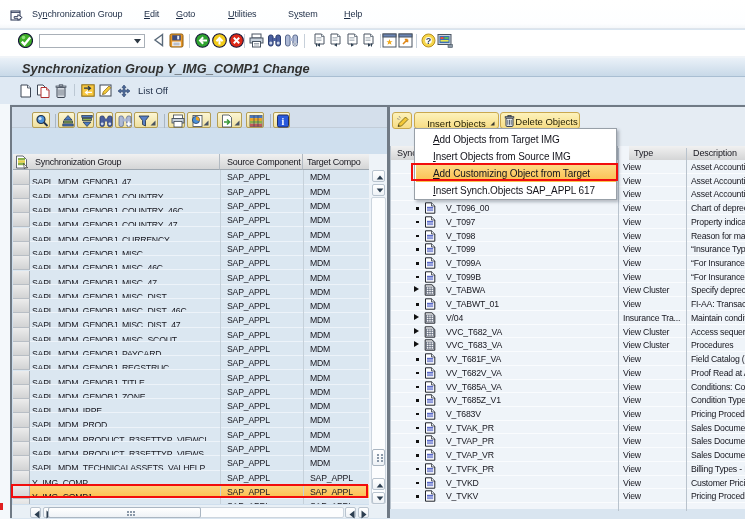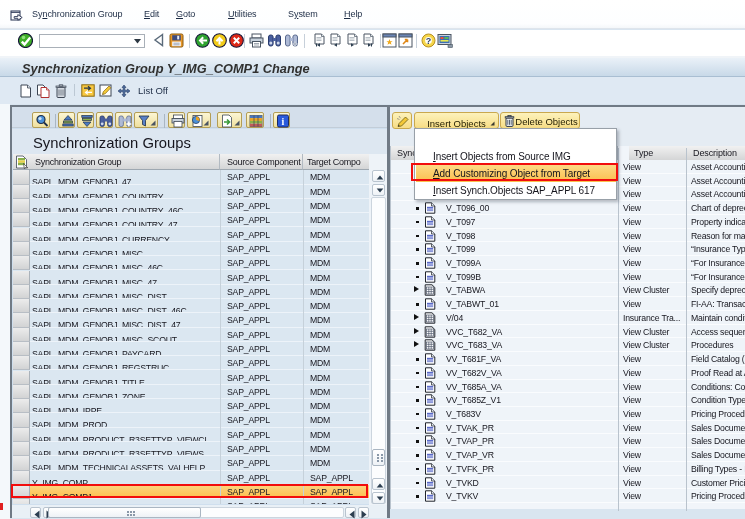--- a/index.html
+++ b/index.html
@@ -301,23 +301,20 @@
         <path d="M5 1.5 V12.5 M9 1.5 V12.5" stroke="#3c4654" stroke-width=".7"></path>
       </svg>
     </div>
 <div class="alvsep" style="left:257.5px"></div>
 <div class="alvb" style="left:261px;width:17px">
       <svg class="ab" style="left:1.5px;top:1.5px" width="14" height="14" viewBox="0 0 14 14">
         <rect x="1.5" y="1" width="11" height="12" rx="1.5" fill="#2a5adb" stroke="#1a2a66"></rect>
         <text x="7" y="11" font-size="10" font-weight="bold" fill="#fff" text-anchor="middle" font-family="Liberation Serif">i</text>
       </svg>
     </div>
-<div id="ltitle">
-      <div>Synchronization Groups</div>
-    </div>
 <div id="lgrid">
 <div class="lhead" style="left:0;width:17px">
         <svg class="ab" style="left:2px;top:1px" width="13" height="14" viewBox="0 0 13 14">
           <path d="M1.5 1 H8 L11.5 4.5 V13 H1.5 Z" fill="#fff" stroke="#3c4654" stroke-width=".8"></path>
           <rect x="3" y="3" width="7" height="2.4" fill="#8ab04a"></rect>
           <rect x="3" y="5.4" width="7" height="2.4" fill="#e8d24a"></rect>
           <rect x="3" y="7.8" width="7" height="2.4" fill="#8ab04a"></rect>
           <path d="M8.5 8.5 L12.8 12.8 L10.2 12.6 L9.4 13.6 Z" fill="#fff" stroke="#222" stroke-width=".6"></path>
         </svg>
       </div>
@@ -840,17 +837,18 @@
         <rect x="3" y="8" width="6.2" height="1.2" fill="#8a96d8"></rect>
       </svg>
       <em>V_TVKV</em>
       <i class="ty" style="font-style:normal">View</i>
       <i class="de" style="font-style:normal">Pricing Procedure</i>
     </div>
 <div class="rcol" style="left:228px;height:363px"></div>
 <div class="rcol" style="left:296px;height:363px"></div>
 </div>
 <div id="menu" class="ab">
+<div class="mi" style="top:1.5px"><u>A</u>dd Objects from Target IMG</div>
 <div class="mi" id="mihl" style="top:35.9px"><u>A</u>dd Customizing Object from Target</div>
 <div class="mi" style="top:18.7px"><u>I</u>nsert Objects from Source IMG</div>
 <div class="mi" style="top:53.1px"><u>I</u>nsert Synch.Objects SAP_APPL 617</div>
 </div>
 <div class="redbox ab" style="left:411px;top:163px;width:206.5px;height:17.5px"></div>
 <div class="redbox ab" style="left:11px;top:484px;width:356.5px;height:14px"></div>
 </body></html>

